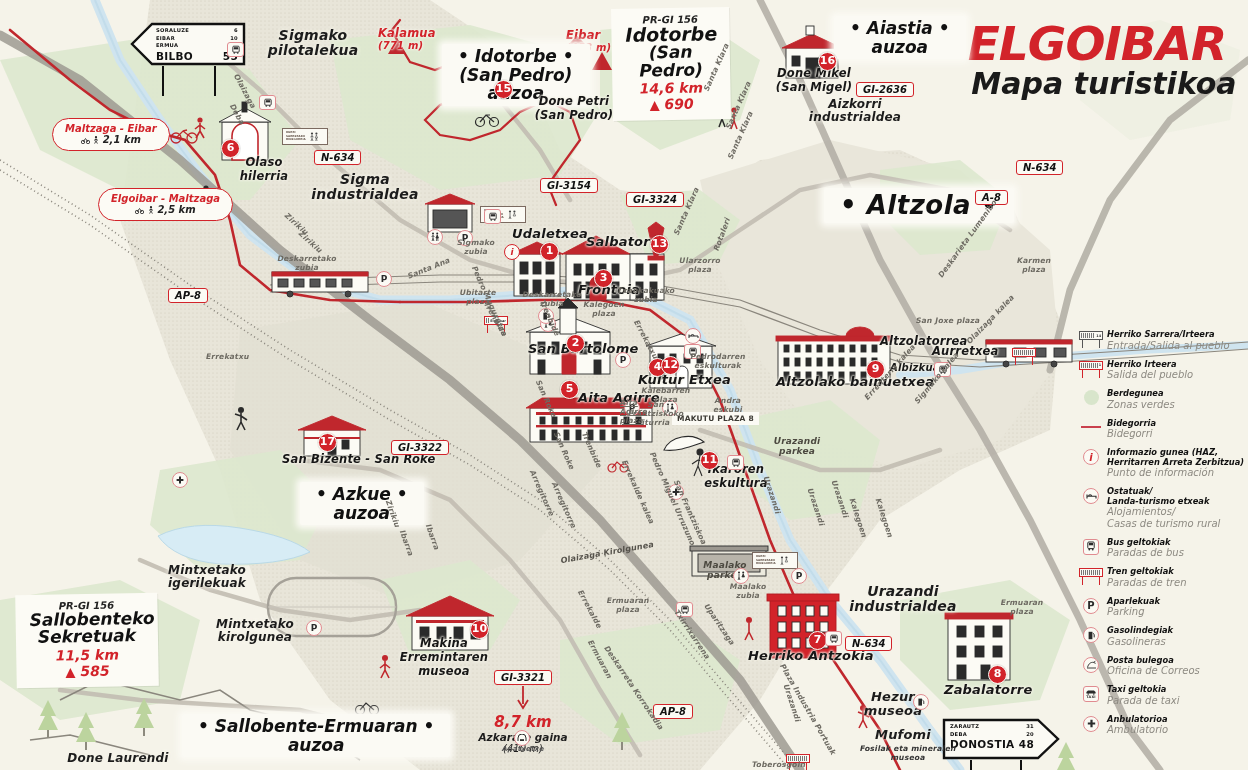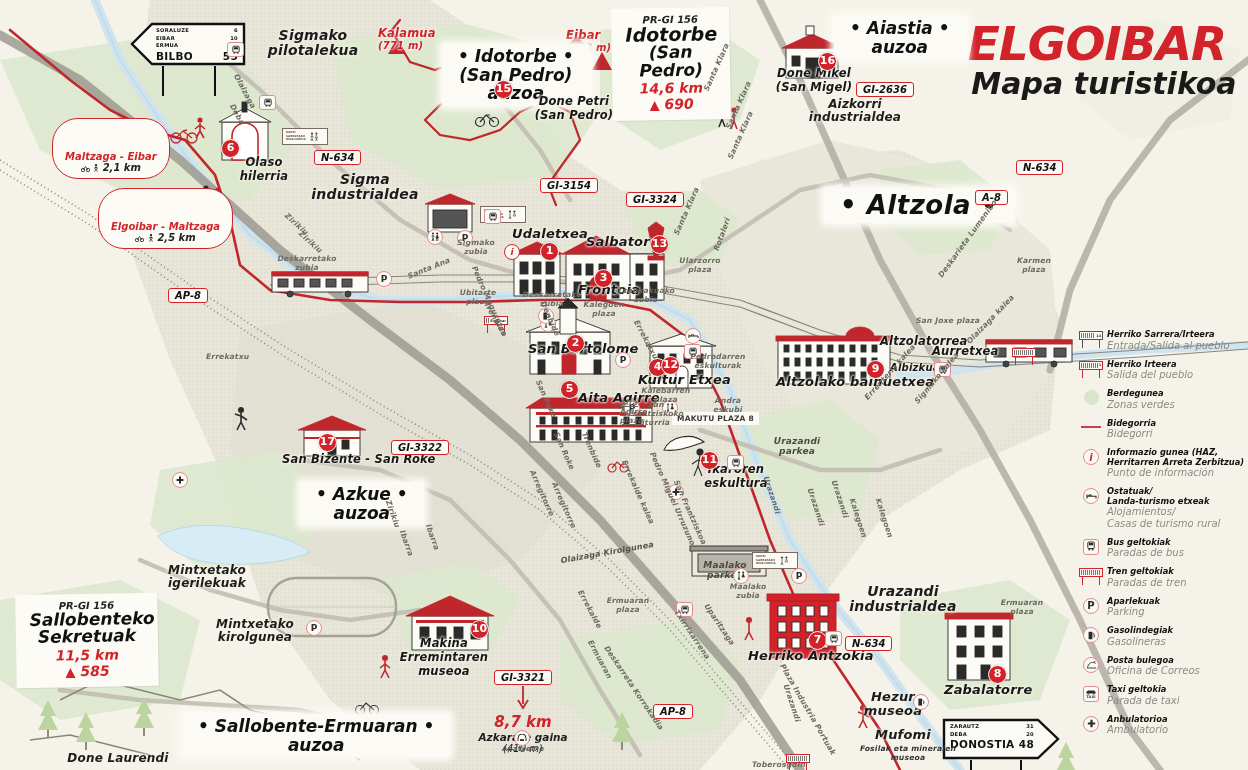--- a/index.html
+++ b/index.html
@@ -81,21 +81,21 @@
   .route-card .km { font-size: 14px; font-weight: 800; font-style: italic; color: #d2232a; margin-top: 1px;}
   .route-card .alt { font-size: 14px; font-weight: 800; font-style: italic; color: #d2232a; }
   .route-card .alt .tri { color: #d2232a; font-size: 13px; }
 
   
   .bubble {
     position: absolute; background: #fcfbf5;
     border: 1.4px solid #d2232a; border-radius: 26px;
     padding: 4px 12px 5px; text-align: center;
   }
-  .bubble .b1 { font-size: 10px; font-weight: 800; font-style: italic; color: #d2232a; margin-top: 28px; }
+  .bubble .b1 { font-size: 10px; font-weight: 800; font-style: italic; color: #d2232a; }
   .bubble .b2 { font-size: 10px; font-weight: 700; font-style: italic; color: #222; }
 
   
   .shield {
     position: absolute; background: #fbfaf4; border: 1.2px solid #d2232a;
     border-radius: 3px; padding: 1px 6px;
     font-size: 10px; font-weight: 700; font-style: italic; color: #111;
   }
 
   

